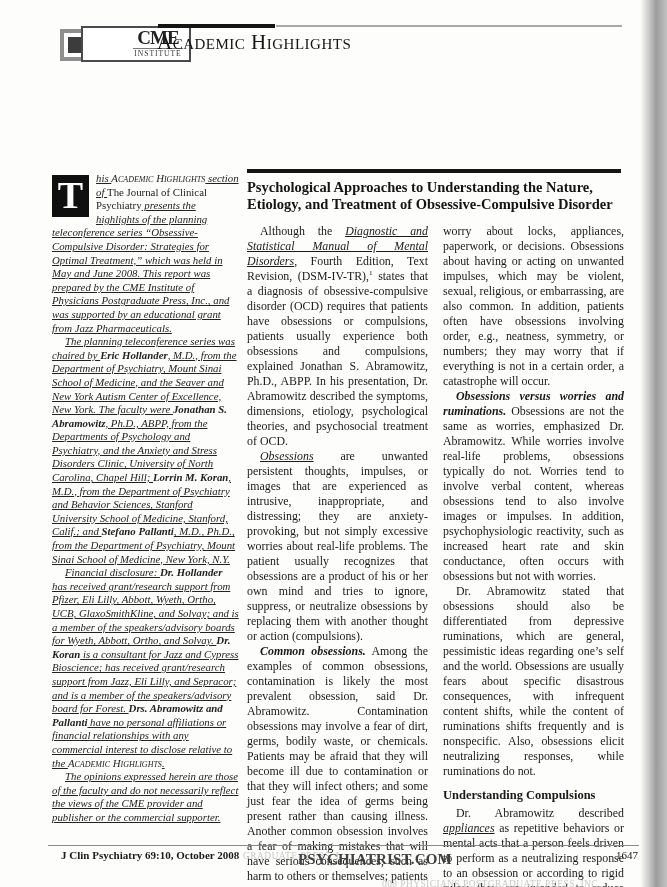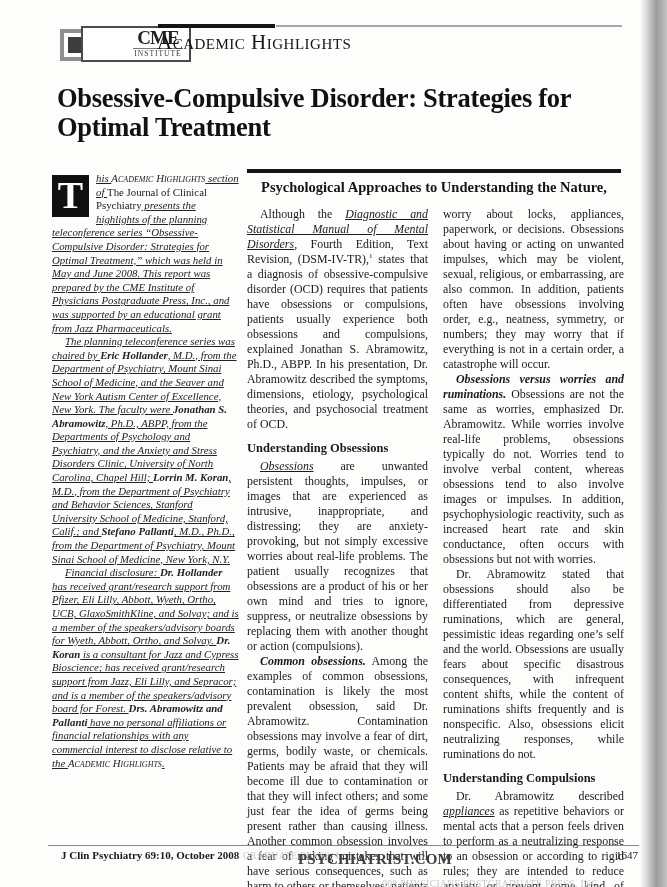--- a/index.html
+++ b/index.html
@@ -26,21 +26,21 @@
   .title{position:absolute;left:57px;top:84px;width:575px;font-weight:bold;font-size:26.5px;line-height:1.1;
     letter-spacing:-.3px;color:#111;}
   
   .sidebar{position:absolute;left:52px;top:172px;width:187px;font-size:10.8px;line-height:13.6px;color:#222;}
   .dropcap{float:left;width:37px;height:42px;background:#101010;color:#fff;font-weight:bold;font-size:38px;
     line-height:40px;text-align:center;margin:3px 7px 2px 0;font-style:normal;}
   .sidebar .para{font-style:italic;}
   
   .main{position:absolute;left:247px;top:169px;width:377px;}
   .section-rule{width:374px;height:3.5px;background:#141414;}
-  .section-heading{margin-top:6px;width:374px;font-weight:bold;font-size:14.5px;line-height:1.2;color:#141414;text-align:center;}
+  .section-heading{margin-top:6px;width:374px;font-weight:bold;font-size:14.5px;line-height:1.2;color:#141414;}
   .columns{display:flex;gap:15px;margin-top:11px;}
   .col{width:181px;font-size:11.9px;line-height:15px;text-align:justify;}
   .col-heading{font-weight:bold;font-size:12.5px;margin:9px 0 3px 0;text-align:left;}
   p.para{margin:0;}
   .indent{text-indent:13px;}
   
   .run-n{}
   .run-i{font-style:italic;text-decoration:underline;}
   .run-bi{font-weight:bold;font-style:italic;margin-top:39px;}
   .run-r{font-style:normal;}
@@ -68,43 +68,40 @@
     </div>
     <div class="logo-box">
       <div class="logo-cme">CME</div>
       <div class="logo-institute">INSTITUTE</div>
     </div>
   </div>
   <div class="banner-bar"></div>
   <div class="banner-rule"></div>
   <div class="banner-text">Academic Highlights</div>
 
-  <div class="title">
-    <div>Obsessive-Compulsive Disorder: Strategies for</div>
-    <div>Optimal Treatment</div>
-  </div>
 
   <div class="sidebar">
     <div class="dropcap">T</div>
     <div>
         <p class="para"><span class="run-i">his </span><span class="run-isc">Academic Highlights</span><span class="run-i"> section of </span><span class="run-r">The Journal of Clinical Psychiatry</span><span class="run-i"> presents the highlights of the planning teleconference series “Obsessive-Compulsive Disorder: Strategies for Optimal Treatment,” which was held in May and June 2008. This report was prepared by the CME Institute of Physicians Postgraduate Press, Inc., and was supported by an educational grant from Jazz Pharmaceuticals.</span></p>
         <p class="para indent"><span class="run-i">The planning teleconference series was chaired by </span><span class="run-bi">Eric Hollander</span><span class="run-i">, M.D., from the Department of Psychiatry, Mount Sinai School of Medicine, and the Seaver and New York Autism Center of Excellence, New York. The faculty were </span><span class="run-bi">Jonathan S. Abramowitz</span><span class="run-i">, Ph.D., ABPP, from the Departments of Psychology and Psychiatry, and the Anxiety and Stress Disorders Clinic, University of North Carolina, Chapel Hill; </span><span class="run-bi">Lorrin M. Koran</span><span class="run-i">, M.D., from the Department of Psychiatry and Behavior Sciences, Stanford University School of Medicine, Stanford, Calif.; and </span><span class="run-bi">Stefano Pallanti</span><span class="run-i">, M.D., Ph.D., from the Department of Psychiatry, Mount Sinai School of Medicine, New York, N.Y.</span></p>
         <p class="para indent"><span class="run-i">Financial disclosure: </span><span class="run-bi">Dr. Hollander</span><span class="run-i"> has received grant/research support from Pfizer, Eli Lilly, Abbott, Wyeth, Ortho, UCB, GlaxoSmithKline, and Solvay; and is a member of the speakers/advisory boards for Wyeth, Abbott, Ortho, and Solvay. </span><span class="run-bi">Dr. Koran</span><span class="run-i"> is a consultant for Jazz and Cypress Bioscience; has received grant/research support from Jazz, Eli Lilly, and Sepracor; and is a member of the speakers/advisory board for Forest. </span><span class="run-bi">Drs. Abramowitz and Pallanti</span><span class="run-i"> have no personal affiliations or financial relationships with any commercial interest to disclose relative to the </span><span class="run-isc">Academic Highlights</span><span class="run-i">.</span></p>
+        <p class="para indent"><span class="run-i">The opinions expressed herein are those of the faculty and do not necessarily reflect the views of the CME provider and publisher or the commercial supporter.</span></p>
       </div>
   </div>
 
   <div class="main">
     <div class="section-rule"></div>
     <div class="section-heading">
       <div>Psychological Approaches to Understanding the Nature,</div>
+      <div>Etiology, and Treatment of Obsessive-Compulsive Disorder</div>
     </div>
     <div class="columns">
       <div class="col">
           <p class="para indent"><span class="run-n">Although the </span><span class="run-i">Diagnostic and Statistical Manual of Mental Disorders</span><span class="run-n">, Fourth Edition, Text Revision, (DSM-IV-TR),</span><span class="run-sup">1</span><span class="run-n"> states that a diagnosis of obsessive-compulsive disorder (OCD) requires that patients have obsessions or compulsions, patients usually experience both obsessions and compulsions, explained Jonathan S. Abramowitz, Ph.D., ABPP. In his presentation, Dr. Abramowitz described the symptoms, dimensions, etiology, psychological theories, and psychosocial treatment of OCD.</span></p>
-          <div class="col-heading">Understanding Obsessions</div>
           <p class="para indent"><span class="run-i">Obsessions</span><span class="run-n"> are unwanted persistent thoughts, impulses, or images that are experienced as intrusive, inappropriate, and distressing; they are anxiety-provoking, but not simply excessive worries about real-life problems. The patient usually recognizes that obsessions are a product of his or her own mind and tries to ignore, suppress, or neutralize obsessions by replacing them with another thought or action (compulsions).</span></p>
           <p class="para indent"><span class="run-bi">Common obsessions.</span><span class="run-n"> Among the examples of common obsessions, contamination is likely the most prevalent obsession, said Dr. Abramowitz. Contamination obsessions may involve a fear of dirt, germs, bodily waste, or chemicals. Patients may be afraid that they will become ill due to contamination or that they will infect others; and some just fear the idea of germs being present rather than causing illness. Another common obsession involves a fear of making mistakes that will have serious consequences, such as harm to others or themselves; patients may</span></p>
         </div>
       <div class="col">
           <p class="para"><span class="run-n">worry about locks, appliances, paperwork, or decisions. Obsessions about having or acting on unwanted impulses, which may be violent, sexual, religious, or embarrassing, are also common. In addition, patients often have obsessions involving order, e.g., neatness, symmetry, or numbers; they may worry that if everything is not in a certain order, a catastrophe will occur.</span></p>
           <p class="para indent"><span class="run-bi">Obsessions versus worries and ruminations.</span><span class="run-n"> Obsessions are not the same as worries, emphasized Dr. Abramowitz. While worries involve real-life problems, obsessions typically do not. Worries tend to involve verbal content, whereas obsessions tend to also involve images or impulses. In addition, psychophysiologic reactivity, such as increased heart rate and skin conductance, often occurs with obsessions but not with worries.</span></p>
           <p class="para indent"><span class="run-n">Dr. Abramowitz stated that obsessions should also be differentiated from depressive ruminations, which are general, pessimistic ideas regarding one’s self and the world. Obsessions are usually fears about specific disastrous consequences, with infrequent content shifts, while the content of ruminations shifts frequently and is nonspecific. Also, obsessions elicit neutralizing responses, while ruminations do not.</span></p>
           <div class="col-heading">Understanding Compulsions</div>
           <p class="para indent"><span class="run-n">Dr. Abramowitz described </span><span class="run-i">appliances</span><span class="run-n"> as repetitive behaviors or mental acts that a person feels driven to perform as a neutralizing response to an obsession or according to rigid rules; they are intended to reduce anxiety or prevent some kind of feared</span></p>
         </div>

